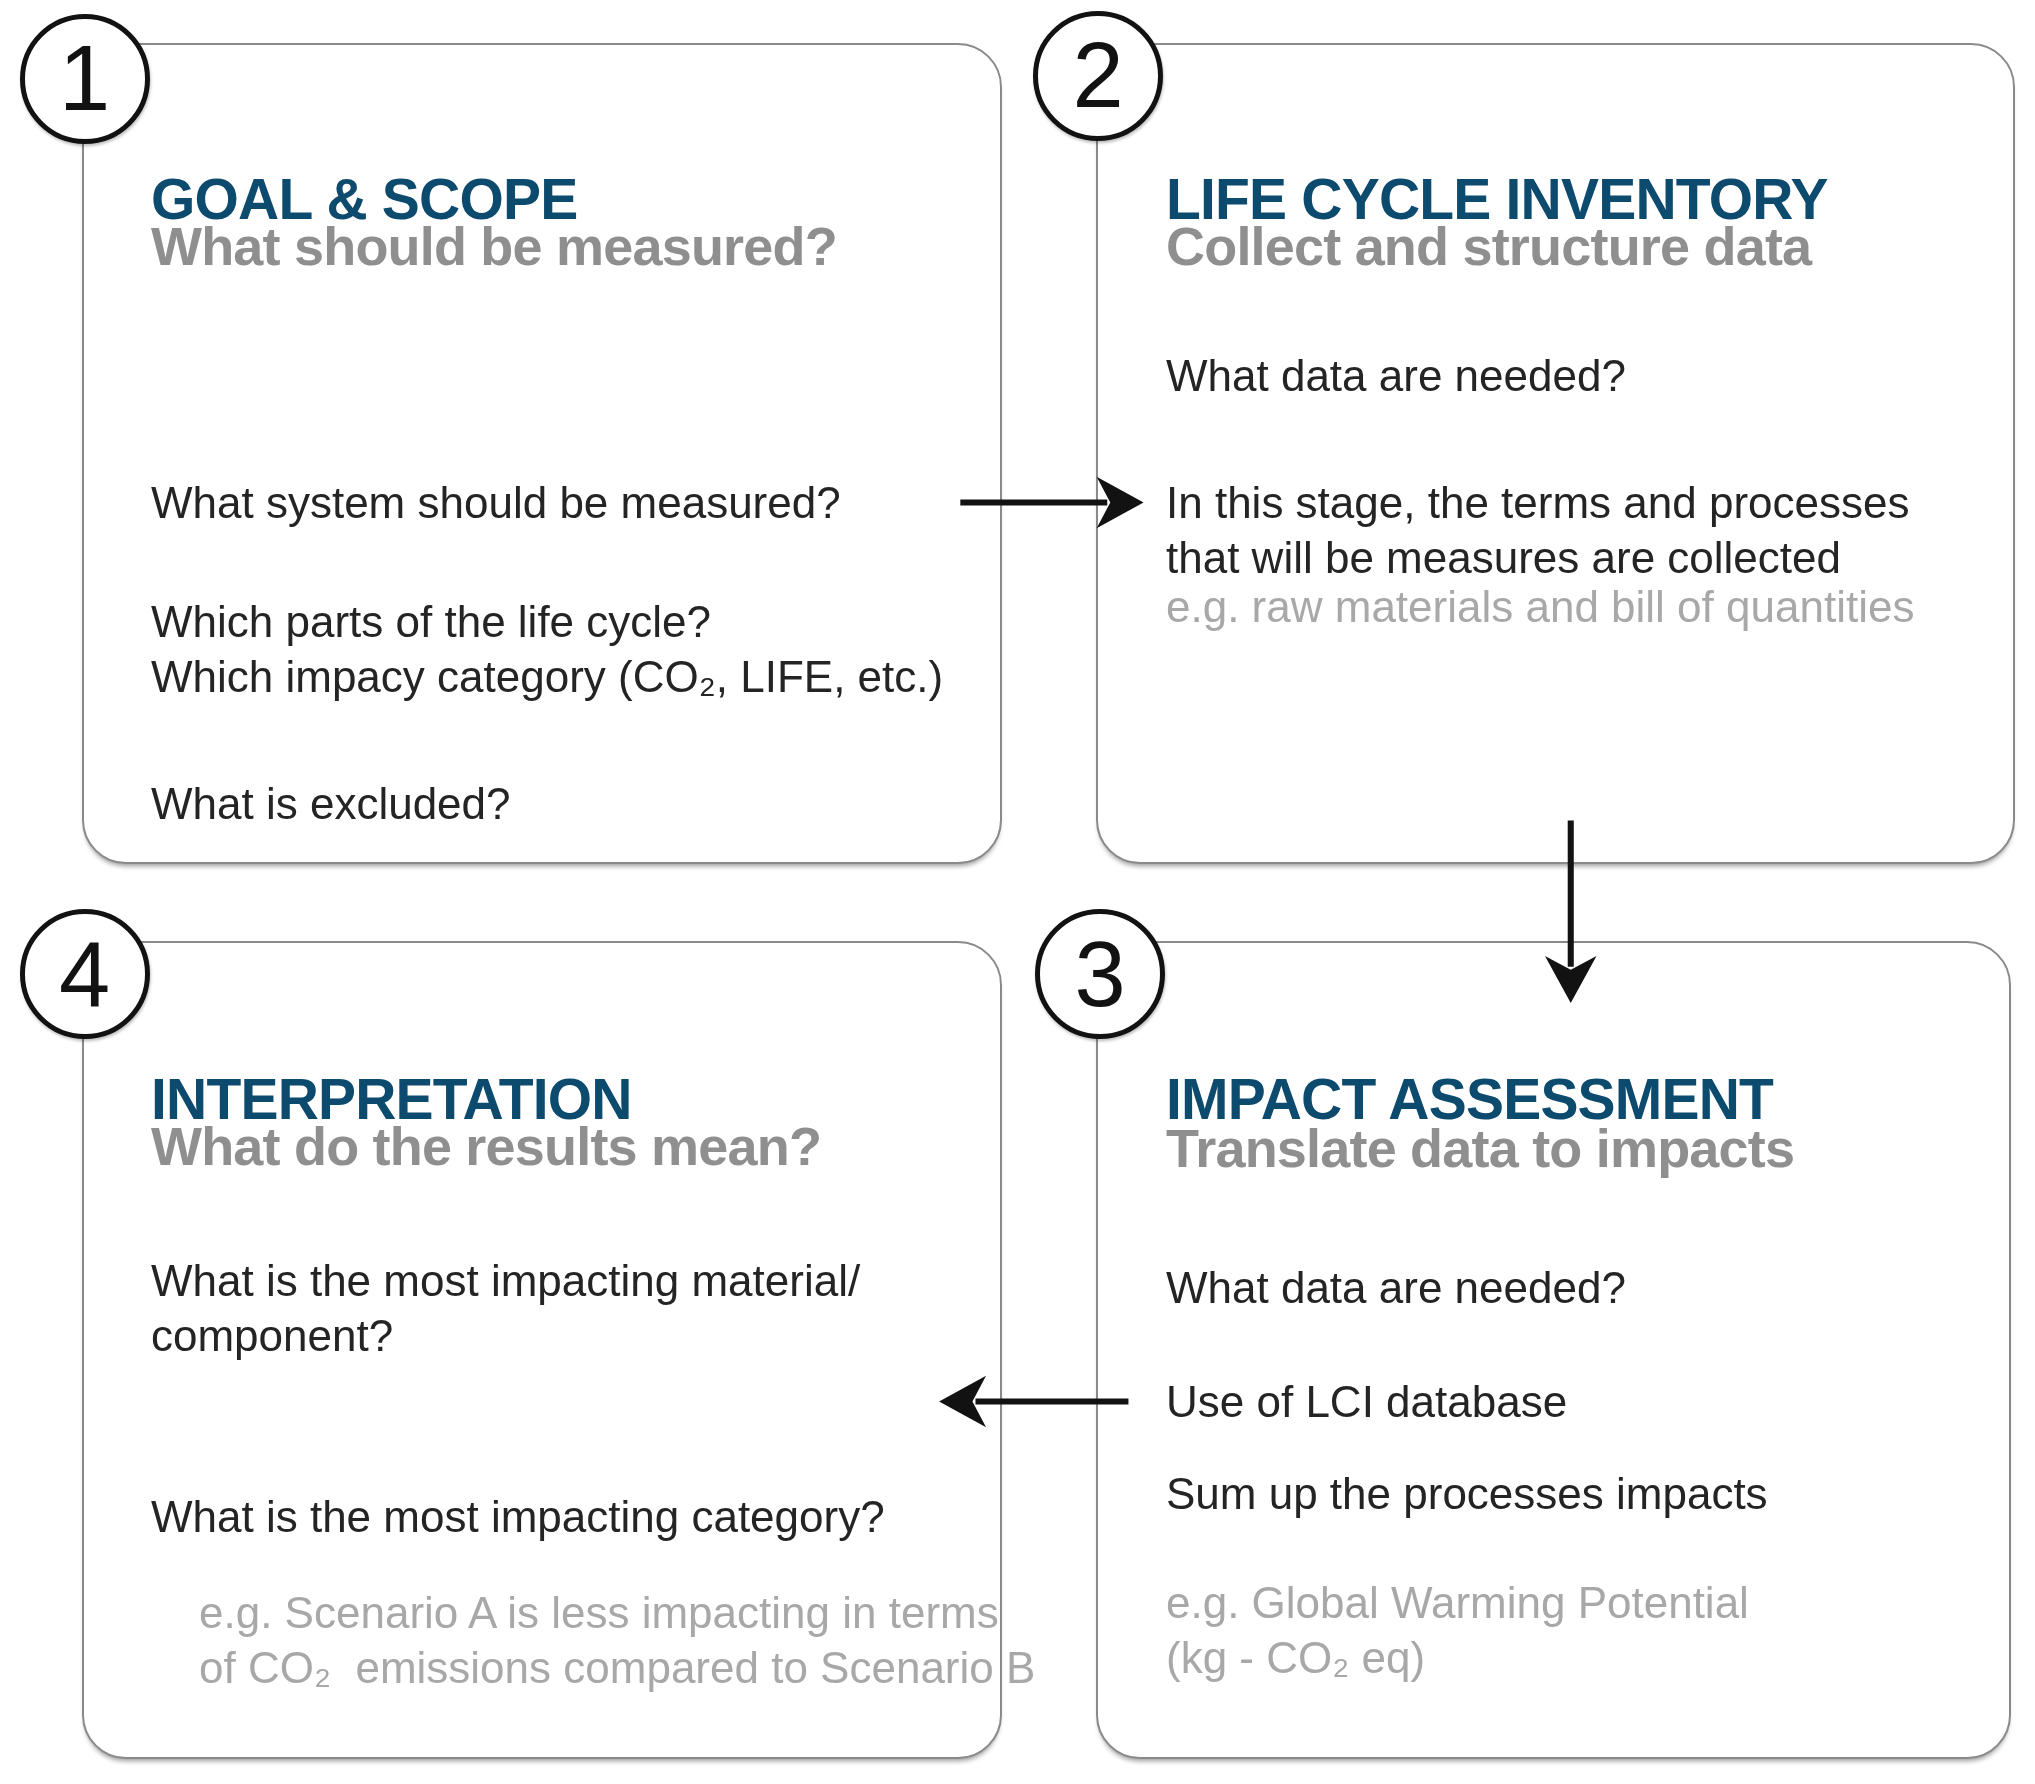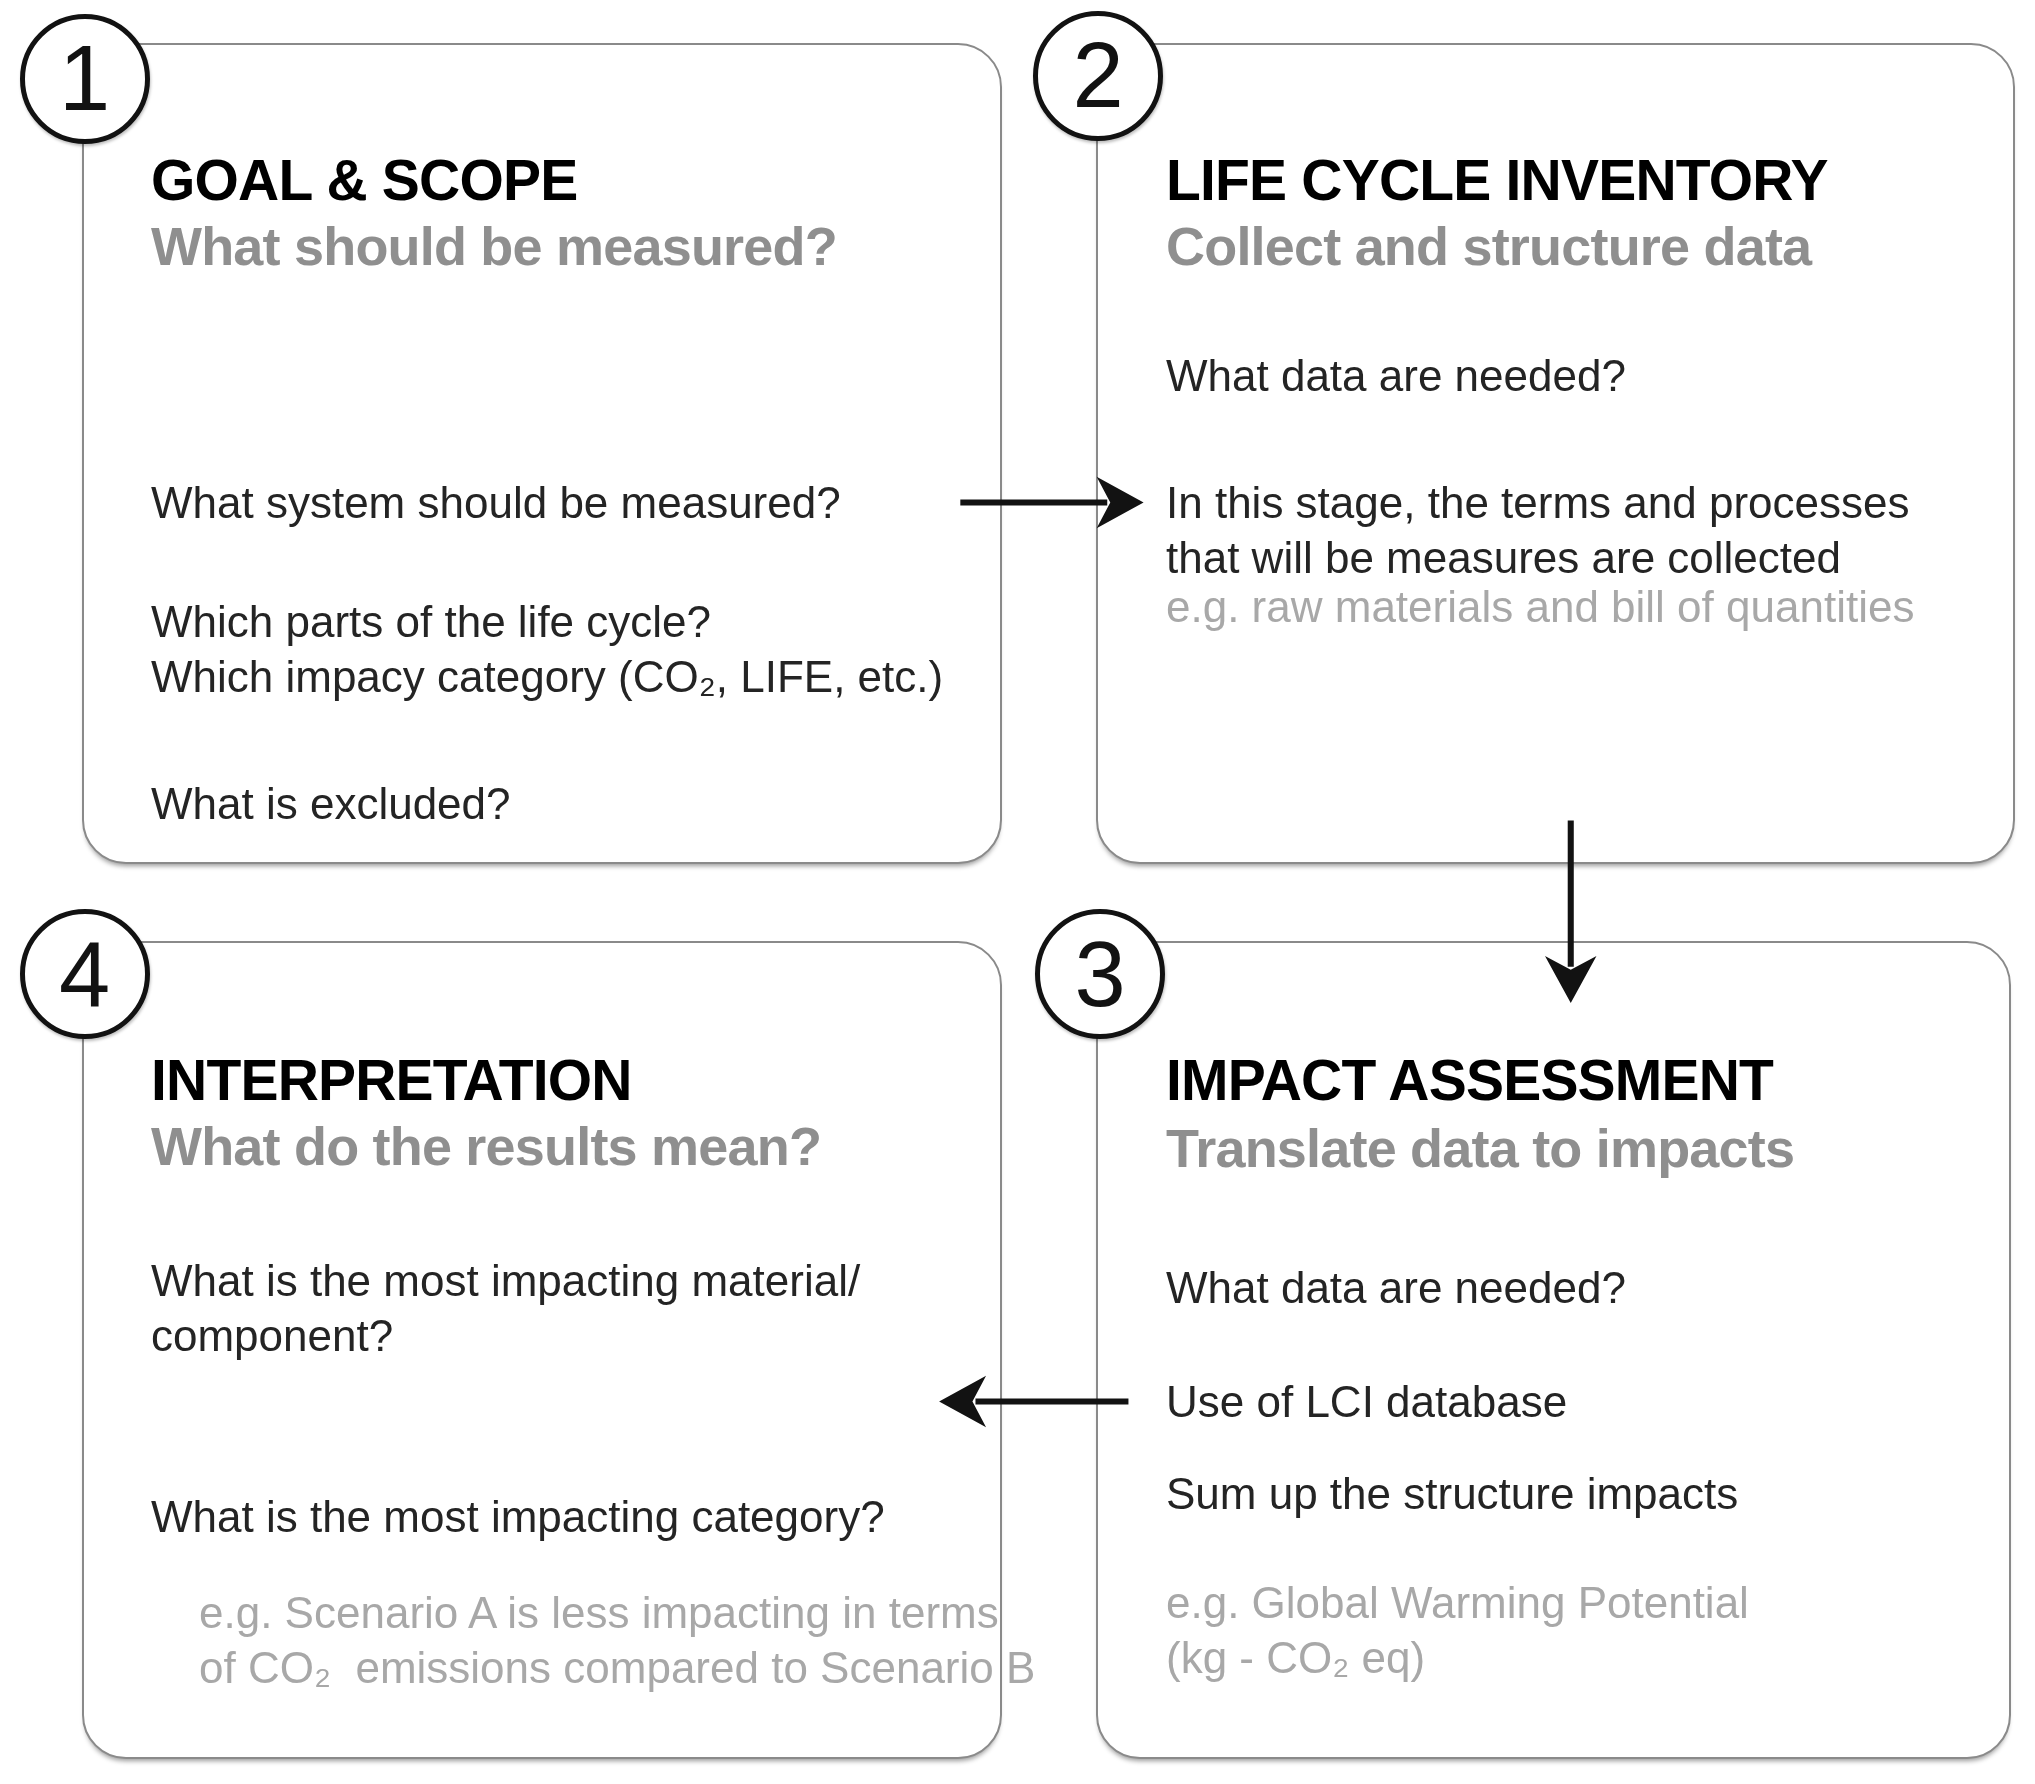--- a/index.html
+++ b/index.html
@@ -52,21 +52,22 @@
     position: absolute;
     white-space: pre-wrap;
     color: #242424;
     z-index: 2;
   }
   .q-title {
     font-size: 57px;
     font-weight: 800;
     letter-spacing: -0.8px;
     line-height: 62px;
-    color: #000000;
+    color: #0c4a6e;
+    margin-top: 19px;
   }
   .q-sub {
     font-size: 54px;
     font-weight: 700;
     letter-spacing: -0.8px;
     line-height: 62px;
     color: #8f8f8f;
   }
   .q-item {
     font-size: 44px;
@@ -125,21 +126,21 @@
   <div class="txt q-sub   colR" style="top:215px;">Collect and structure data</div>
   <div class="txt q-item  colR" style="top:348px;">What data are needed?</div>
   <div class="txt q-item  colR" style="top:475px;">In this stage, the terms and processes
 that will be measures are collected</div>
   <div class="txt q-item muted colR" style="top:579px;">e.g. raw materials and bill of quantities</div>
 
   <div class="txt q-title colR" style="top:1049px;">IMPACT ASSESSMENT</div>
   <div class="txt q-sub   colR" style="top:1117px;">Translate data to impacts</div>
   <div class="txt q-item  colR" style="top:1260px;">What data are needed?</div>
   <div class="txt q-item  colR" style="top:1374px;">Use of LCI database</div>
-  <div class="txt q-item  colR" style="top:1466px;">Sum up the structure impacts</div>
+  <div class="txt q-item  colR" style="top:1466px;">Sum up the processes impacts</div>
   <div class="txt q-item muted colR" style="top:1575px;">e.g. Global Warming Potential
 (kg - CO₂ eq)</div>
 
   <div class="txt q-title colL" style="top:1049px;">INTERPRETATION</div>
   <div class="txt q-sub   colL" style="top:1115px;">What do the results mean?</div>
   <div class="txt q-item  colL" style="top:1253px;">What is the most impacting material/
 component?</div>
   <div class="txt q-item  colL" style="top:1489px;">What is the most impacting category?</div>
   <div class="txt q-item muted colL" style="top:1585px;margin-left:48px;">e.g. Scenario A is less impacting in terms
 of CO₂  emissions compared to Scenario B</div>

